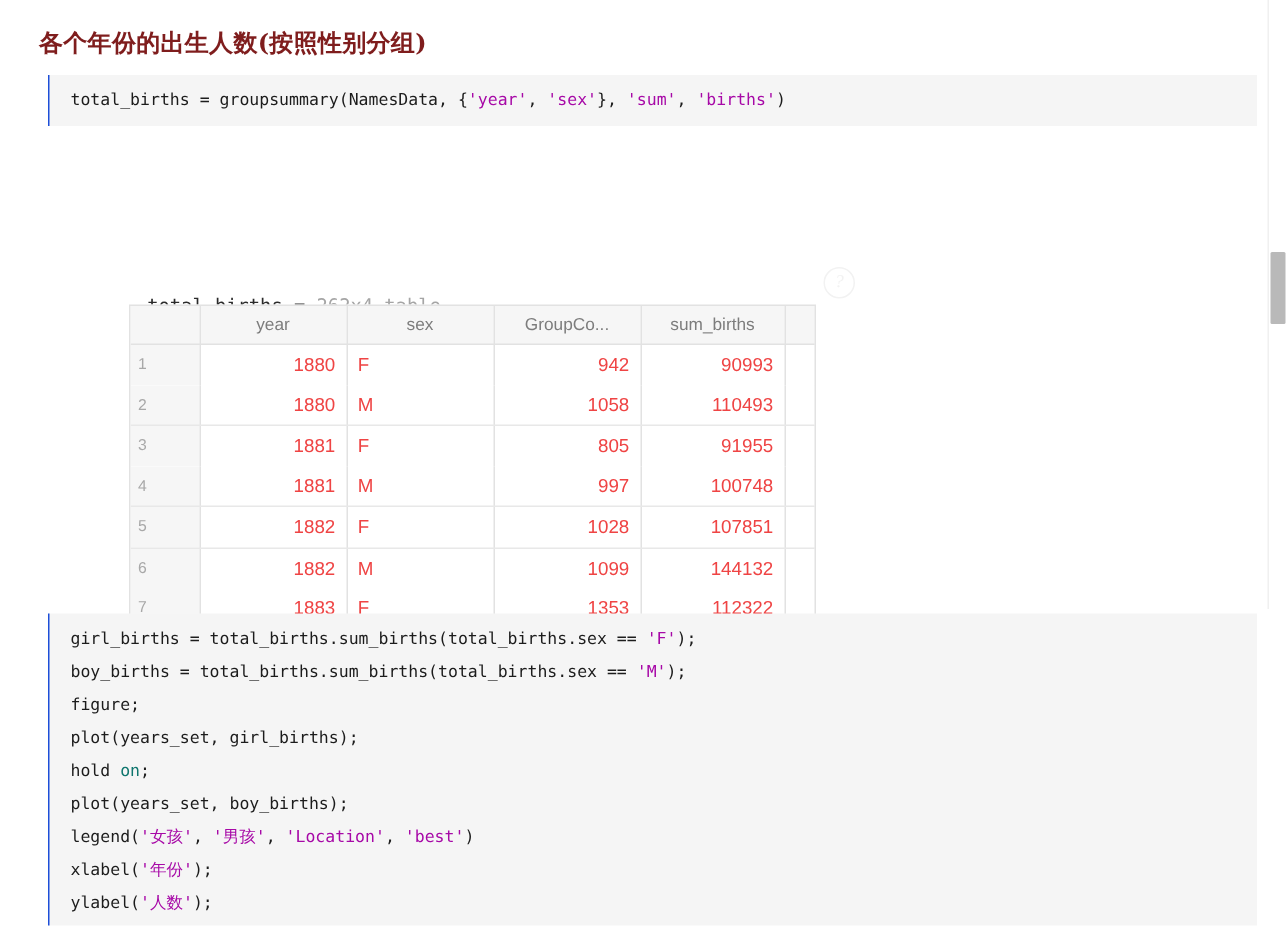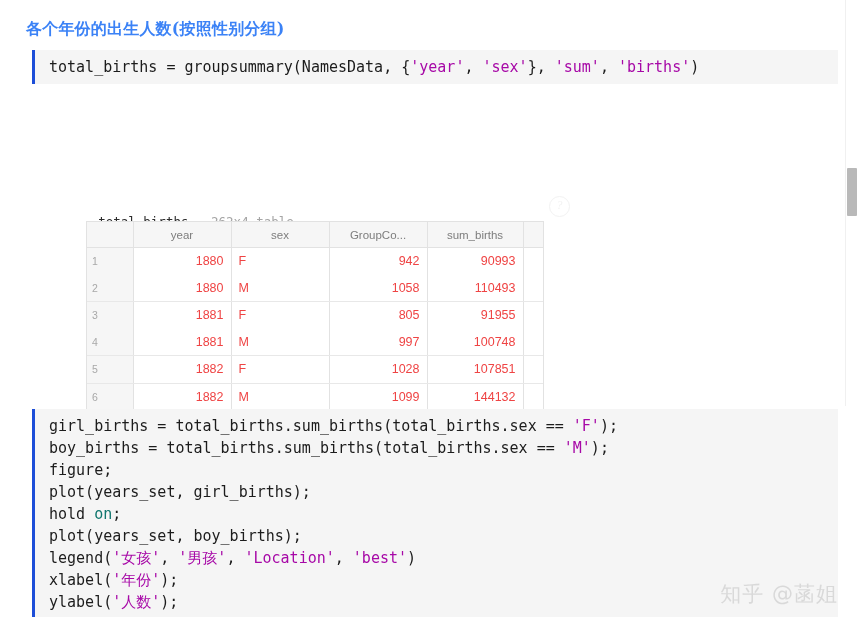--- a/index.html
+++ b/index.html
@@ -23,32 +23,32 @@
   }
 
   
   .doc-title {
     position: absolute;
     left: 26px;
     top: 8px;
     font-family: "DejaVu Serif", "Liberation Serif", serif;
     font-size: 16px;
     font-weight: 700;
-    color: #3b82f6;
+    color: #7f1d1d;
     letter-spacing: 0.2px;
     white-space: nowrap;
   }
 
   
   .code-block {
     position: absolute;
     background: #f5f5f5;
-    border-left: 3px solid #1d4ed8;
+    border-left: 1px solid #1d4ed8;
     font-family: "DejaVu Sans Mono", "Liberation Mono", monospace;
-    font-size: 15px;
+    font-size: 11px;
     line-height: 22px;
     color: #1c1c1c;
     white-space: pre;
     box-sizing: border-box;
   }
   #code-block-1 {
     left: 32px;
     top: 50px;
     width: 806px;
     height: 34px;
@@ -65,21 +65,21 @@
     display: block;
     height: 22px;
   }
   .str { color: #a709a7; }
   .kw  { color: #0f766e; }
 
   
   .output-region {
     position: absolute;
     left: 0px;
-    top: 102px;
+    top: 84px;
     width: 838px;
     height: 318px;
     background: #ffffff;
   }
 
   .output-varline {
     position: absolute;
     left: 53px;
     top: 97px;
     font-family: "DejaVu Sans Mono", "Liberation Mono", monospace;
@@ -322,15 +322,14 @@
       </table>
     </div>
   </div>
 
   <div class="code-block" id="code-block-2"><span class="code-line"><span>girl_births = total_births.sum_births(total_births.sex == </span><span class="str">'F'</span><span>);</span></span><span class="code-line"><span>boy_births = total_births.sum_births(total_births.sex == </span><span class="str">'M'</span><span>);</span></span><span class="code-line"><span>figure;</span></span><span class="code-line"><span>plot(years_set, girl_births);</span></span><span class="code-line"><span>hold </span><span class="kw">on</span><span>;</span></span><span class="code-line"><span>plot(years_set, boy_births);</span></span><span class="code-line"><span>legend(</span><span class="str">'女孩'</span><span>, </span><span class="str">'男孩'</span><span>, </span><span class="str">'Location'</span><span>, </span><span class="str">'best'</span><span>)</span></span><span class="code-line"><span>xlabel(</span><span class="str">'年份'</span><span>);</span></span><span class="code-line"><span>ylabel(</span><span class="str">'人数'</span><span>);</span></span></div>
 
   <div class="scrollbar-track">
     <div class="scrollbar-thumb"></div>
   </div>
 
-  <div class="watermark">知乎 @菡姐</div>
 
 </div>
 
 </body></html>

